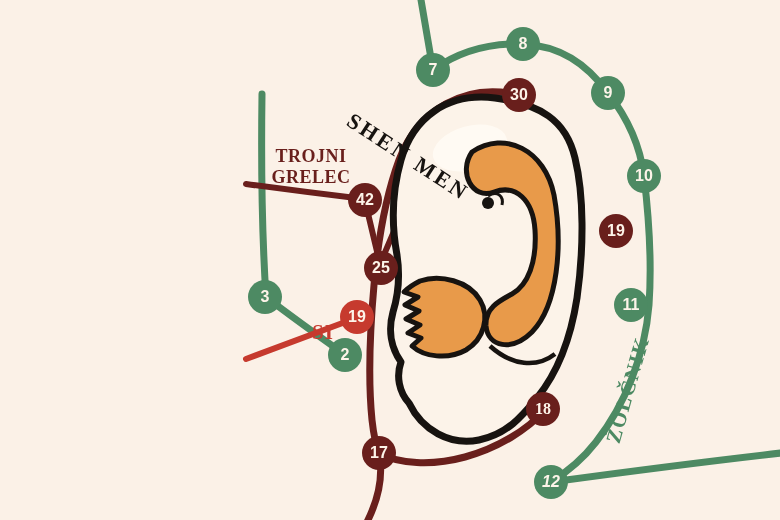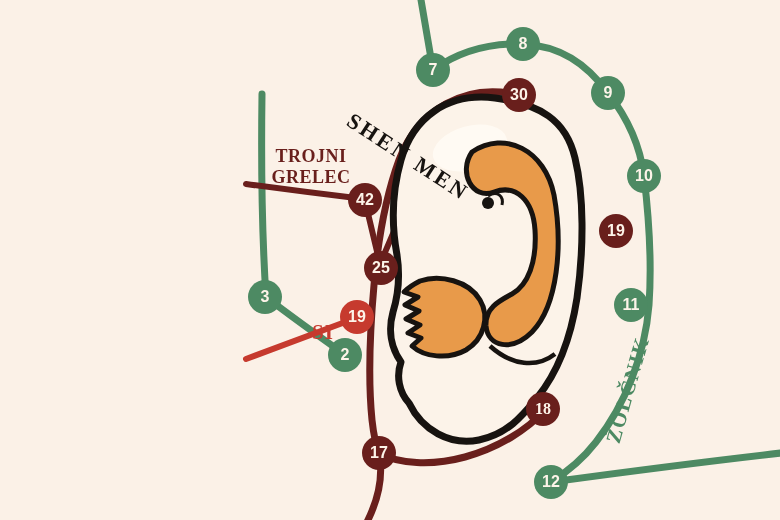--- a/index.html
+++ b/index.html
@@ -112,21 +112,21 @@
       <path class="ink-detail" style="stroke-width:4.5" d="M 490,346 C 512,366 537,368 555,354"></path>
     </g>
   </svg>
 
   <div id="points-layer">
       <div class="point green" style="left: 433px; top: 70px;">7</div>
       <div class="point green" style="left: 523px; top: 44px;">8</div>
       <div class="point green" style="left: 608px; top: 93px;">9</div>
       <div class="point green" style="left: 644px; top: 176px;">10</div>
       <div class="point green" style="left: 631px; top: 305px;">11</div>
-      <div class="point green" style="left: 551px; top: 482px;">12</div>
+      <div class="point green" style="left: 551px; top: 482px; font-style: italic;">12</div>
       <div class="point green" style="left: 265px; top: 297px;">3</div>
       <div class="point green" style="left: 345px; top: 355px;">2</div>
       <div class="point maroon" style="left: 519px; top: 95px;">30</div>
       <div class="point maroon" style="left: 365px; top: 200px;">42</div>
       <div class="point maroon" style="left: 381px; top: 268px;">25</div>
       <div class="point maroon" style="left: 616px; top: 231px;">19</div>
       <div class="point maroon" style="left: 543px; top: 409px; font-family: Liberation Serif, serif;">18</div>
       <div class="point maroon" style="left: 379px; top: 453px;">17</div>
       <div class="point red" style="left: 357px; top: 317px;">19</div>
     </div>

